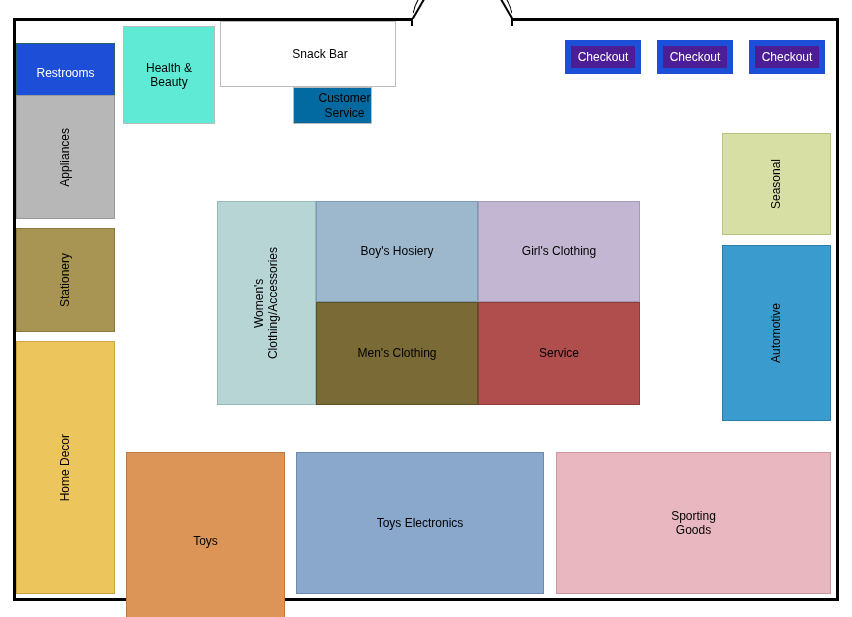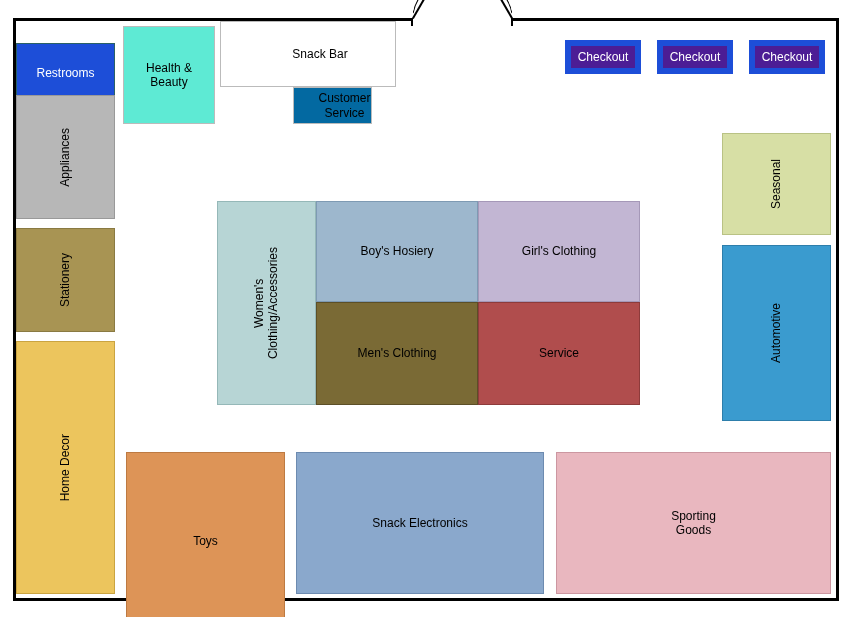--- a/index.html
+++ b/index.html
@@ -145,21 +145,21 @@
 
   <div class="box" style="left:722px; top:245px; width:109px; height:176px; background:#3a9bcf; border-color:#2d7eab; color:#000;">
     <span class="vlabel">Automotive</span>
   </div>
 
   <div class="box" style="left:126px; top:452px; width:159px; height:178px; background:#dd9457; border-color:#bd7a42;">
     <span>Toys</span>
   </div>
 
   <div class="box" style="left:296px; top:452px; width:248px; height:142px; background:#8aa8cc; border-color:#6d8bb0;">
-    <span>Snack Electronics</span>
+    <span>Toys Electronics</span>
   </div>
 
   <div class="box" style="left:556px; top:452px; width:275px; height:142px; background:#e9b7bf; border-color:#cc97a1;">
     <span style="white-space:pre-line;">Sporting
 Goods</span>
   </div>
 
 </div>
 
 </body></html>

